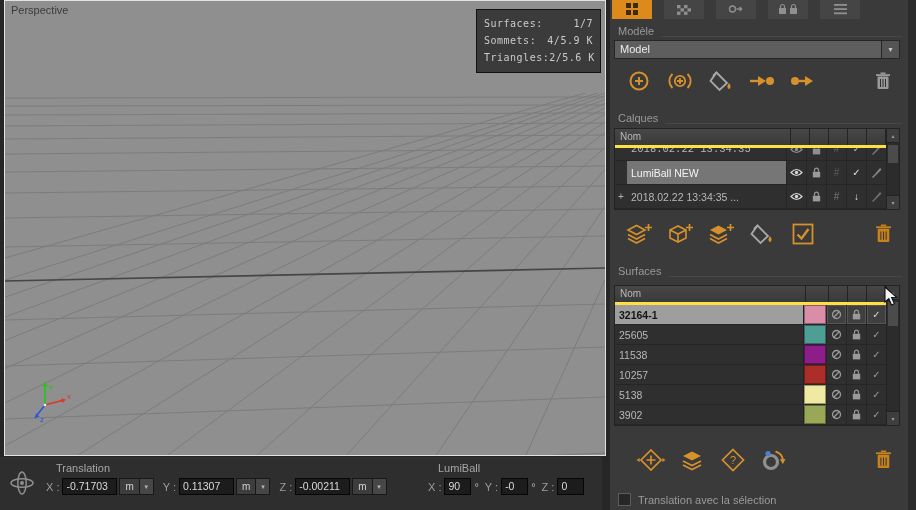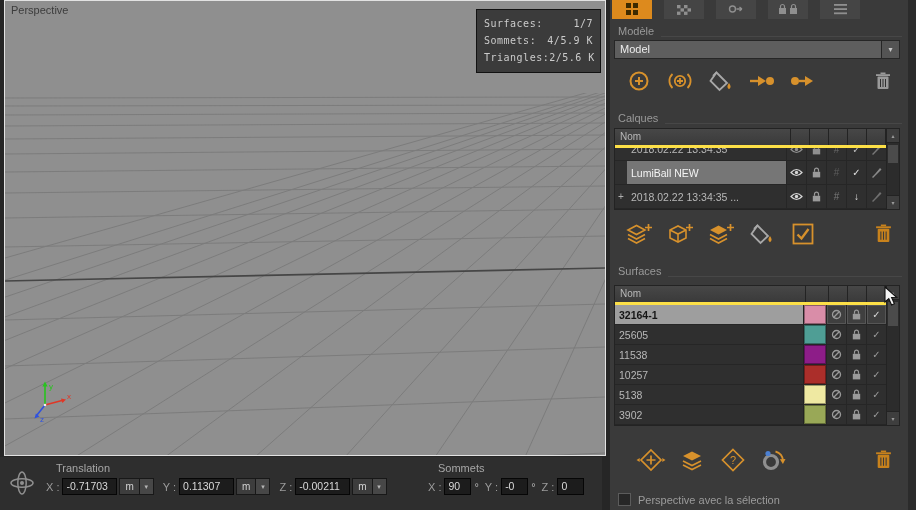--- a/index.html
+++ b/index.html
@@ -65,21 +65,21 @@
   .t-header{display:flex;height:16px;background:#5eead4;border-bottom:3px solid #fde047;flex:none;}
   .th{box-sizing:border-box;border-right:1px solid #232323;background:linear-gradient(#474747,#3a3a3a);}
   .th-name{flex:1;font-size:10px;color:#b8b8b8;padding:2px 0 0 5px;min-width:0;}
   .th-sm{width:19px;flex:none;}
   .th-sw{width:23px;flex:none;}
   .trow{display:flex;align-items:stretch;border-bottom:1px solid #262626;box-sizing:border-box;height:24px;}
   .exp-cell{width:12px;flex:none;font-size:10px;color:#b0b0b0;display:flex;align-items:center;justify-content:center;}
   .name-cell{flex:1;min-width:0;font-size:10.5px;color:#b8b8b8;display:flex;align-items:center;padding-left:4px;white-space:nowrap;overflow:hidden;}
   .name-cell.sel{background:#767676;color:#f4f4f4;}
   .icell{width:19px;flex:none;border-left:1px solid #262626;display:flex;align-items:center;justify-content:center;color:#9a9a9a;font-size:10px;}
-  .partial-clip{height:13px;overflow:hidden;flex:none;}
+  .partial-clip{height:13px;overflow:hidden;flex:none;font-family:Liberation Mono, monospace;}
   .partial-clip .trow{height:23px;margin-top:-10px;}
   
   .srow{display:flex;align-items:stretch;border-bottom:1px solid #262626;box-sizing:border-box;height:20px;}
   .srow .name-cell{font-size:10.5px;}
   .srow.selected .name-cell{background:#9e9e9e;color:#151515;font-weight:bold;}
   .srow.selected .icell{background:#3f3f3f;box-shadow:inset 0 0 0 1px #565656;}
   .sw-cell{width:23px;flex:none;border-left:1px solid #232323;box-sizing:border-box;}
   .sw-cell .sw{width:100%;height:100%;box-shadow:inset 0 0 0 1px rgba(0,0,0,.35);}
 
   
@@ -190,21 +190,21 @@
         <div class="num-input wide">-0.00211</div>
         <div class="unit-dd">
           <span class="u-val">m</span>
           <span class="u-arrow">▾</span>
         </div>
       </div>
     </div>
   </div>
 
   <div class="tb-group" id="tb-rotation">
-    <div class="tb-title">Sommets</div>
+    <div class="tb-title">LumiBall</div>
     <div class="tb-fields">
       <div class="tb-field">
         <span class="ax-label">X :</span>
         <div class="num-input narrow">90</div>
         <span class="deg">°</span>
       </div>
       <div class="tb-field">
         <span class="ax-label">Y :</span>
         <div class="num-input narrow">-0</div>
         <span class="deg">°</span>
@@ -639,19 +639,19 @@
             <rect x="2.5" y="4.5" width="11" height="12.5" rx="1"></rect>
             <rect x="1" y="2.2" width="14" height="1.8"></rect>
             <rect x="5.5" y="0.5" width="5" height="1.6"></rect>
             <path d="M5.5 7 V15 M8 7 V15 M10.5 7 V15" stroke="#3a3a3a" stroke-width="1" fill="none"></path>
           </svg></span>
     </button>
   </div>
 
   <div id="sync-row">
     <div id="sync-checkbox"></div>
-    <span id="sync-label">Perspective avec la sélection</span>
+    <span id="sync-label">Translation avec la sélection</span>
   </div>
 </div>
 
 <svg id="cursor" width="15" height="21" viewBox="0 0 15 21">
   <path d="M1 1 L1 16 L4.8 12.6 L7.6 19 L10.4 17.7 L7.6 11.5 L12.6 11.3 Z" fill="#f4f4f4" stroke="#111" stroke-width="1.1"></path>
 </svg>
 
 </body></html>

